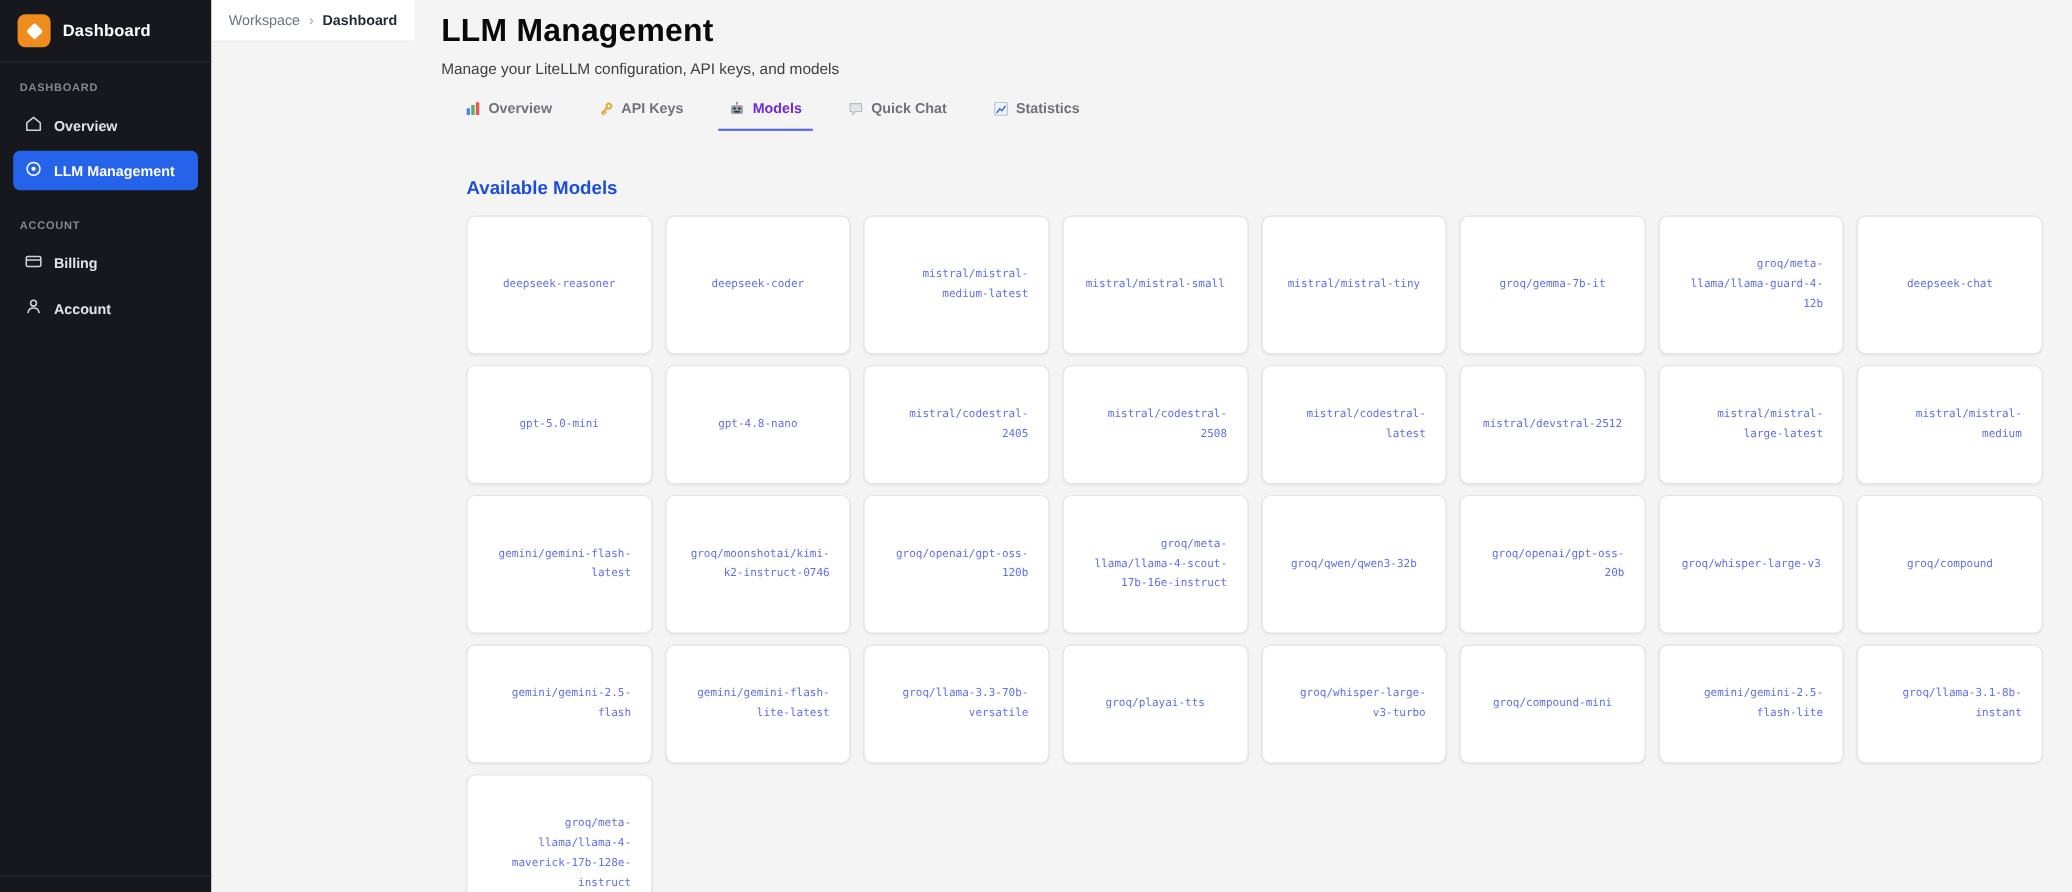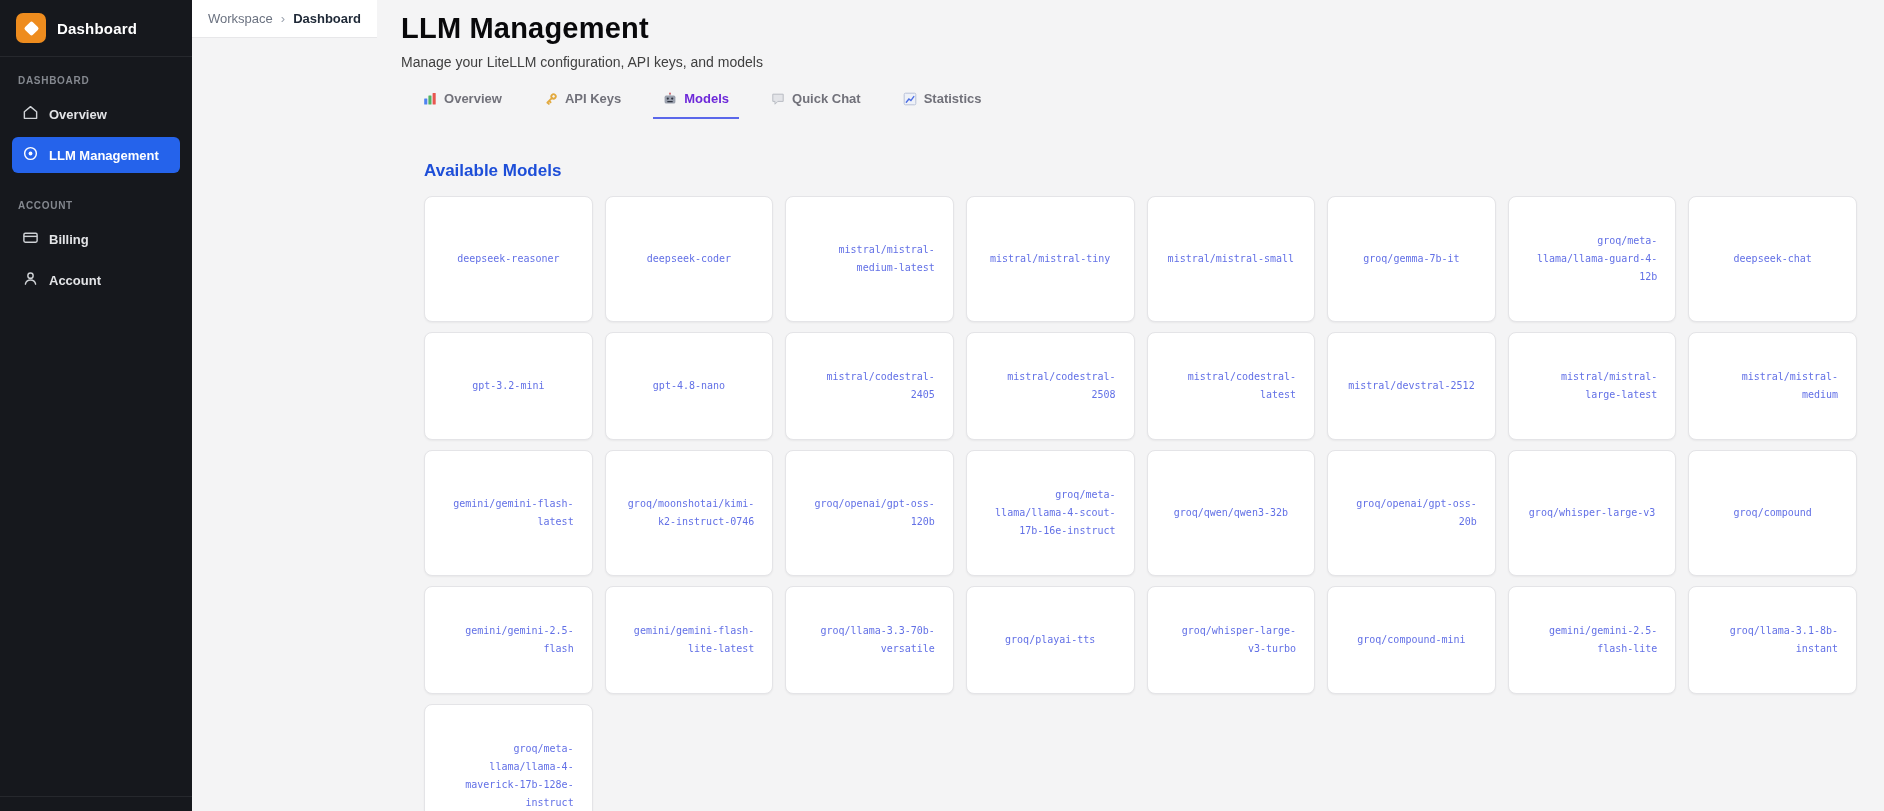--- a/index.html
+++ b/index.html
@@ -243,36 +243,36 @@
             <div class="model-card">
               <span class="model-name">deepseek-reasoner</span>
             </div>
             <div class="model-card">
               <span class="model-name">deepseek-coder</span>
             </div>
             <div class="model-card">
               <span class="model-name">mistral/mistral-medium-latest</span>
             </div>
             <div class="model-card">
+              <span class="model-name">mistral/mistral-small</span>
+            </div>
+            <div class="model-card">
               <span class="model-name">mistral/mistral-tiny</span>
             </div>
             <div class="model-card">
-              <span class="model-name">mistral/mistral-small</span>
-            </div>
-            <div class="model-card">
               <span class="model-name">groq/gemma-7b-it</span>
             </div>
             <div class="model-card">
               <span class="model-name">groq/meta-llama/llama-guard-4-12b</span>
             </div>
             <div class="model-card">
               <span class="model-name">deepseek-chat</span>
             </div>
             <div class="model-card">
-              <span class="model-name">gpt-3.2-mini</span>
+              <span class="model-name">gpt-5.0-mini</span>
             </div>
             <div class="model-card">
               <span class="model-name">gpt-4.8-nano</span>
             </div>
             <div class="model-card">
               <span class="model-name">mistral/codestral-2405</span>
             </div>
             <div class="model-card">
               <span class="model-name">mistral/codestral-2508</span>
             </div>

